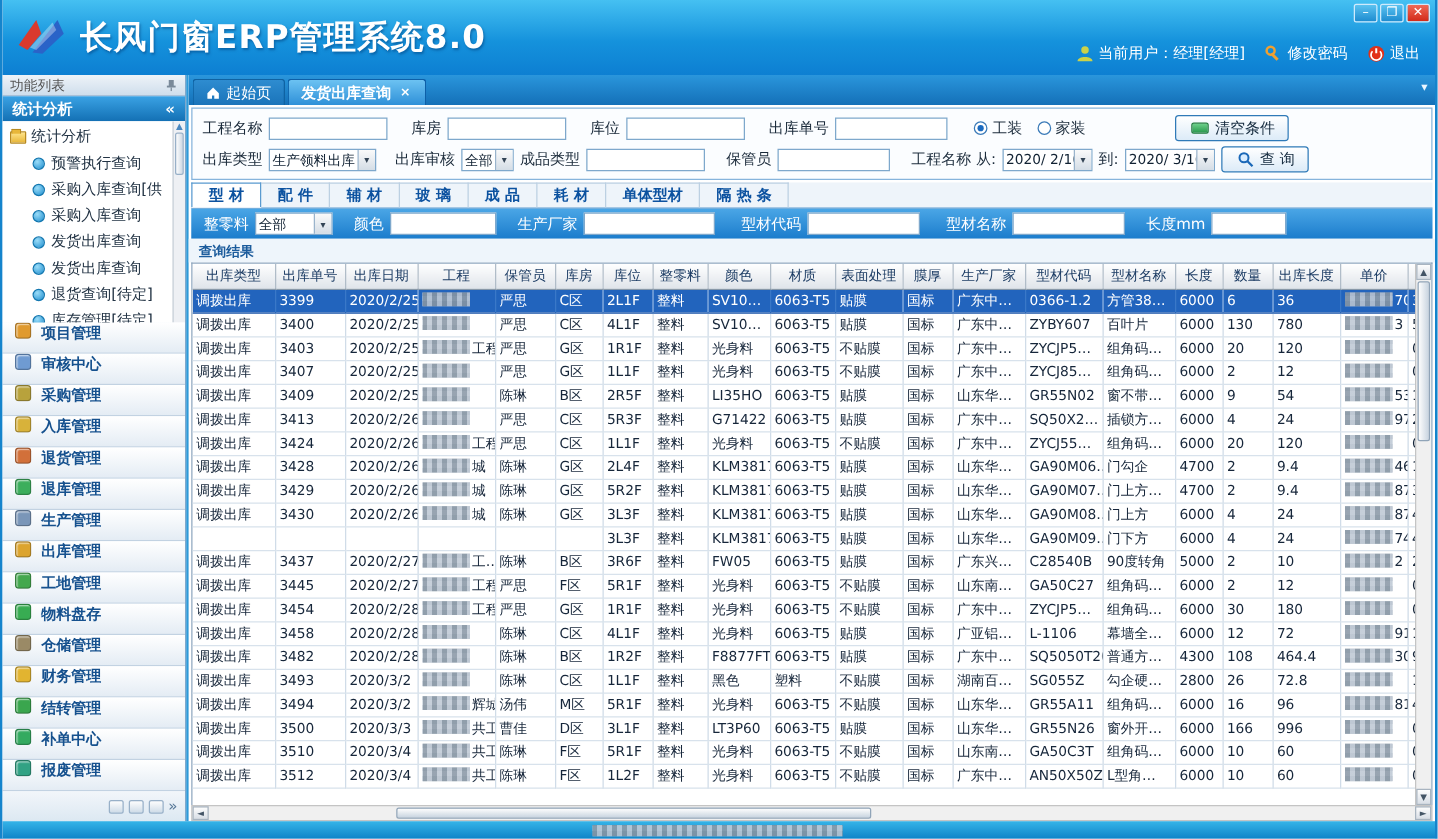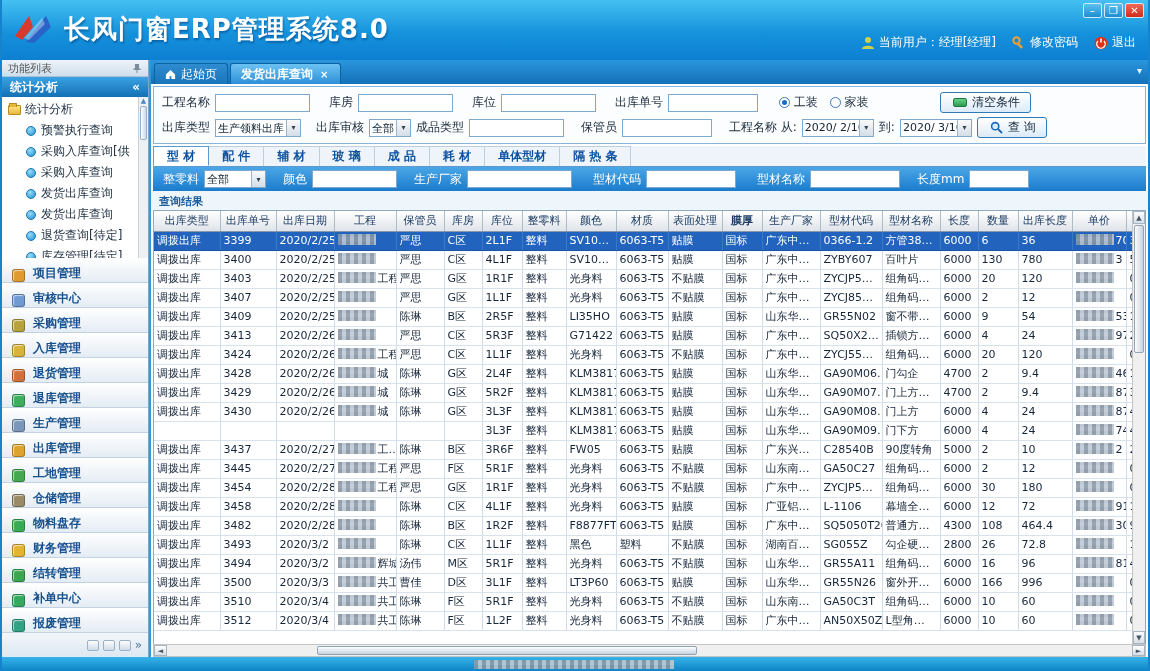--- a/index.html
+++ b/index.html
@@ -28,21 +28,21 @@
   .sb-group { height:20px; flex:none; background:linear-gradient(#3aa2e4,#1370b4); color:#fff; font-weight:bold; font-size:12px; padding:0 8px; display:flex; align-items:center; justify-content:space-between; }
   .tree { height:161px; flex:none; background:#fff; position:relative; overflow:hidden; padding:2px 0 0 6px; }
   .tree-root { height:21px; display:flex; align-items:center; gap:4px; font-size:12px; color:#234; }
   .tree-item { height:21px; display:flex; align-items:center; gap:5px; padding-left:18px; font-size:12px; color:#234; white-space:nowrap; }
   .tdot { width:10px; height:10px; border-radius:50%; flex:none; background:radial-gradient(circle at 35% 30%,#9adcf8,#1f8fd0); border:1px solid #1478b0; }
   .folder { width:13px; height:10px; background:linear-gradient(#ffe48a,#e8b73a); border:1px solid #b88a20; border-radius:1px; position:relative; flex:none; }
   .folder:before { content:""; position:absolute; top:-3px; left:0; width:6px; height:3px; background:#e8b73a; border:1px solid #b88a20; border-bottom:none; border-radius:1px 1px 0 0; }
   .tree-scroll { position:absolute; right:0; top:0; bottom:0; width:10px; background:#eef0f4; border-left:1px solid #c8d0d8; font-size:7px; color:#4a88c0; text-align:center; }
   .tree-scroll .thumb { height:34px; margin:1px; background:linear-gradient(90deg,#fdfdfd,#cdd8e4); border:1px solid #98b0c8; border-radius:2px; }
   .accordion { flex:none; }
-  .acc-item { height:25px; display:flex; align-items:flex-end; gap:8px; padding:0 4px 0 10px; background:linear-gradient(#ffffff,#e4ecf4); border-bottom:1px solid #c2d2e2; font-size:12px; font-weight:bold; color:#16518e; }
+  .acc-item { height:25px; display:flex; align-items:flex-start; gap:8px; padding:0 4px 0 10px; background:linear-gradient(#ffffff,#e4ecf4); border-bottom:1px solid #c2d2e2; font-size:12px; font-weight:bold; color:#16518e; }
   .acc-ico { width:13px; height:13px; border-radius:3px; flex:none; border:1px solid rgba(0,0,0,.25); box-shadow:inset 1px 1px 1px rgba(255,255,255,.6); }
   .sb-footer { flex:1; background:linear-gradient(#f2f6fa,#dce8f2); display:flex; align-items:center; justify-content:flex-end; gap:4px; padding:0 6px; color:#5a7a9a; }
   .mini-ico { width:12px; height:11px; background:linear-gradient(#fdfdfd,#cfdce8); border:1px solid #98b0c8; border-radius:2px; }
 
   
   .tabbar { height:24px; flex:none; background:linear-gradient(#2a96dc,#1470b8); display:flex; align-items:flex-end; padding-left:3px; position:relative; }
   .tab { height:21px; display:flex; align-items:center; gap:5px; padding:0 10px; color:#fff; font-size:12px; border-radius:3px 3px 0 0; margin-right:2px; }
   .tab.idle { background:linear-gradient(#2e8cd0,#1a74ba); border:1px solid #0f62a2; border-bottom:none; }
   .tab.active { background:linear-gradient(#6cc2f2,#2e90d8); border:1px solid #0d5fa8; border-bottom:none; font-weight:bold; }
   .tab-close { font-size:10px; font-weight:bold; color:#fff; padding:0 2px; }
@@ -223,26 +223,26 @@
           </div>
           <div class="acc-item">
             <span class="acc-ico" style="background: rgb(220, 164, 46);"></span>
             <span>出库管理</span>
           </div>
           <div class="acc-item">
             <span class="acc-ico" style="background: rgb(68, 168, 78);"></span>
             <span>工地管理</span>
           </div>
           <div class="acc-item">
+            <span class="acc-ico" style="background: rgb(56, 172, 82);"></span>
+            <span>物料盘存</span>
+          </div>
+          <div class="acc-item">
             <span class="acc-ico" style="background: rgb(154, 138, 102);"></span>
             <span>仓储管理</span>
-          </div>
-          <div class="acc-item">
-            <span class="acc-ico" style="background: rgb(56, 172, 82);"></span>
-            <span>物料盘存</span>
           </div>
           <div class="acc-item">
             <span class="acc-ico" style="background: rgb(226, 180, 48);"></span>
             <span>财务管理</span>
           </div>
           <div class="acc-item">
             <span class="acc-ico" style="background: rgb(58, 166, 78);"></span>
             <span>结转管理</span>
           </div>
           <div class="acc-item">
@@ -375,21 +375,21 @@
                   <th style="width: 56px;">出库单号</th>
                   <th style="width: 58px;">出库日期</th>
                   <th style="width: 62px;">工程</th>
                   <th style="width: 48px;">保管员</th>
                   <th style="width: 38px;">库房</th>
                   <th style="width: 40px;">库位</th>
                   <th style="width: 44px;">整零料</th>
                   <th style="width: 50px;">颜色</th>
                   <th style="width: 52px; font-family: Liberation Serif, serif;">材质</th>
                   <th style="width: 54px;">表面处理</th>
-                  <th style="width: 40px; font-weight: bold;">膜厚</th>
+                  <th style="width: 40px;">膜厚</th>
                   <th style="width: 58px;">生产厂家</th>
                   <th style="width: 62px;">型材代码</th>
                   <th style="width: 58px;">型材名称</th>
                   <th style="width: 38px;">长度</th>
                   <th style="width: 40px;">数量</th>
                   <th style="width: 54px;">出库长度</th>
                   <th style="width: 54px; margin-top: 11px;">单价</th>
                   <th style="width: 40px;">金</th>
                 </tr>
               </thead>

